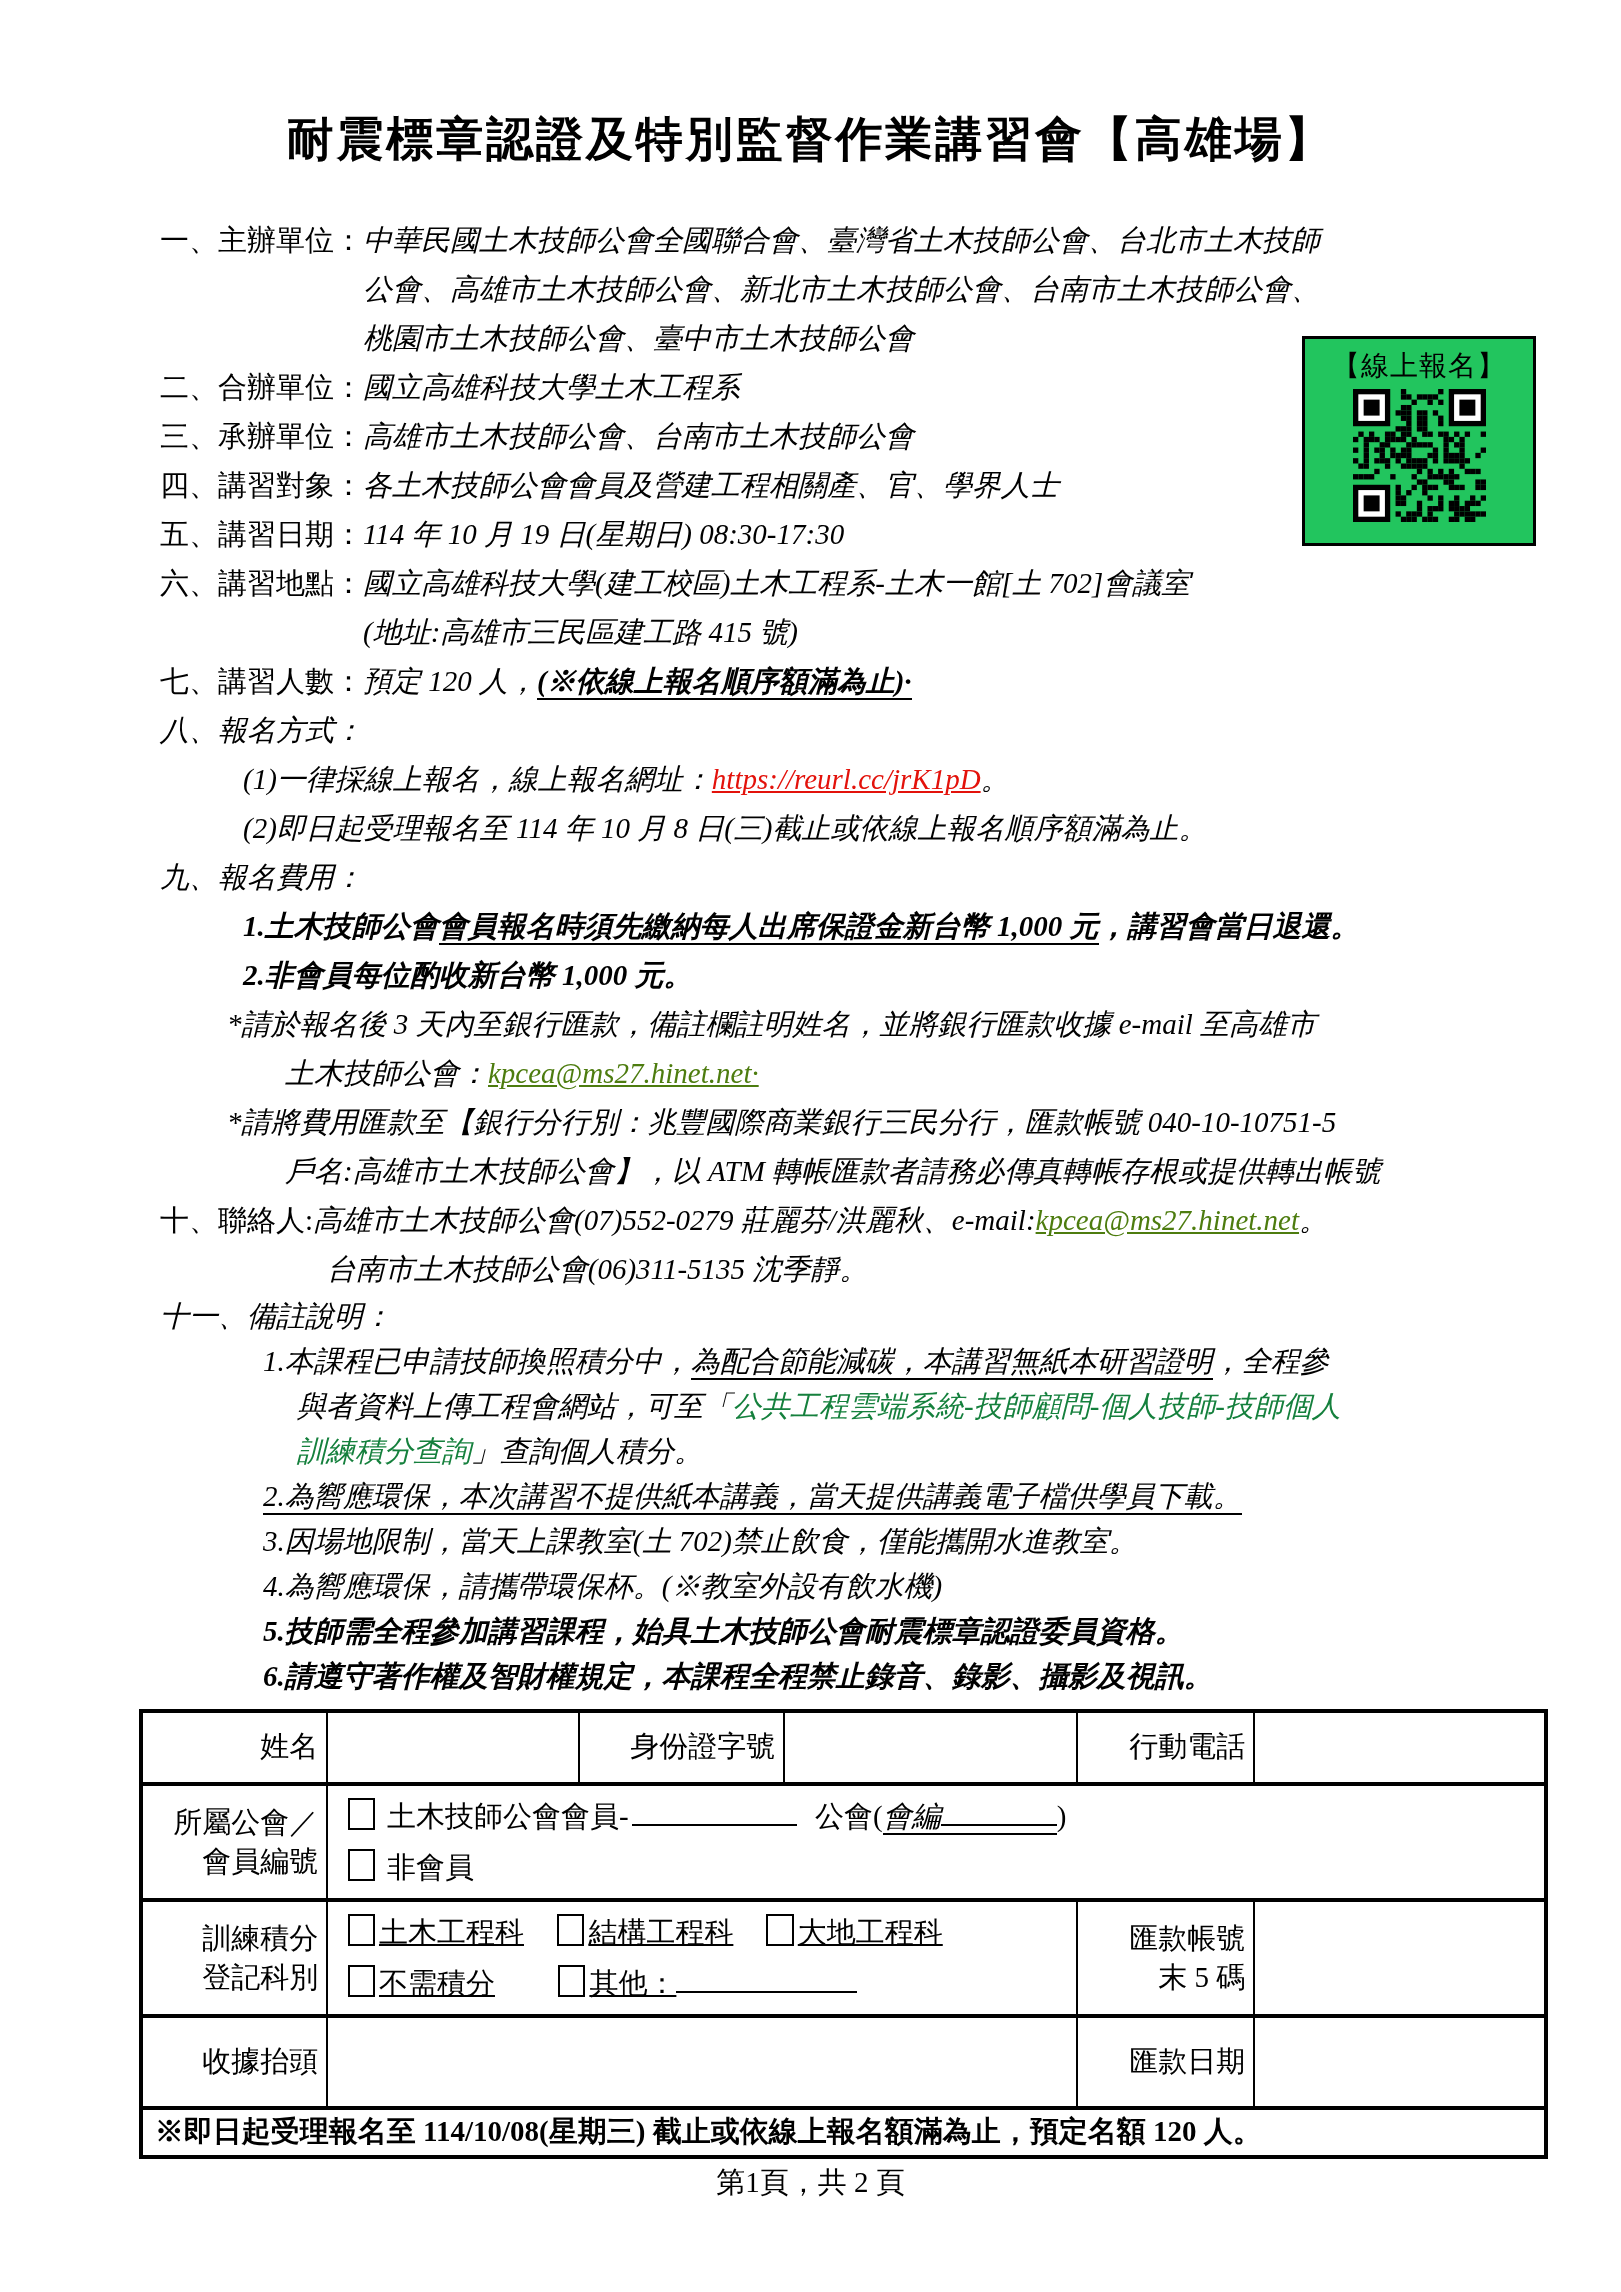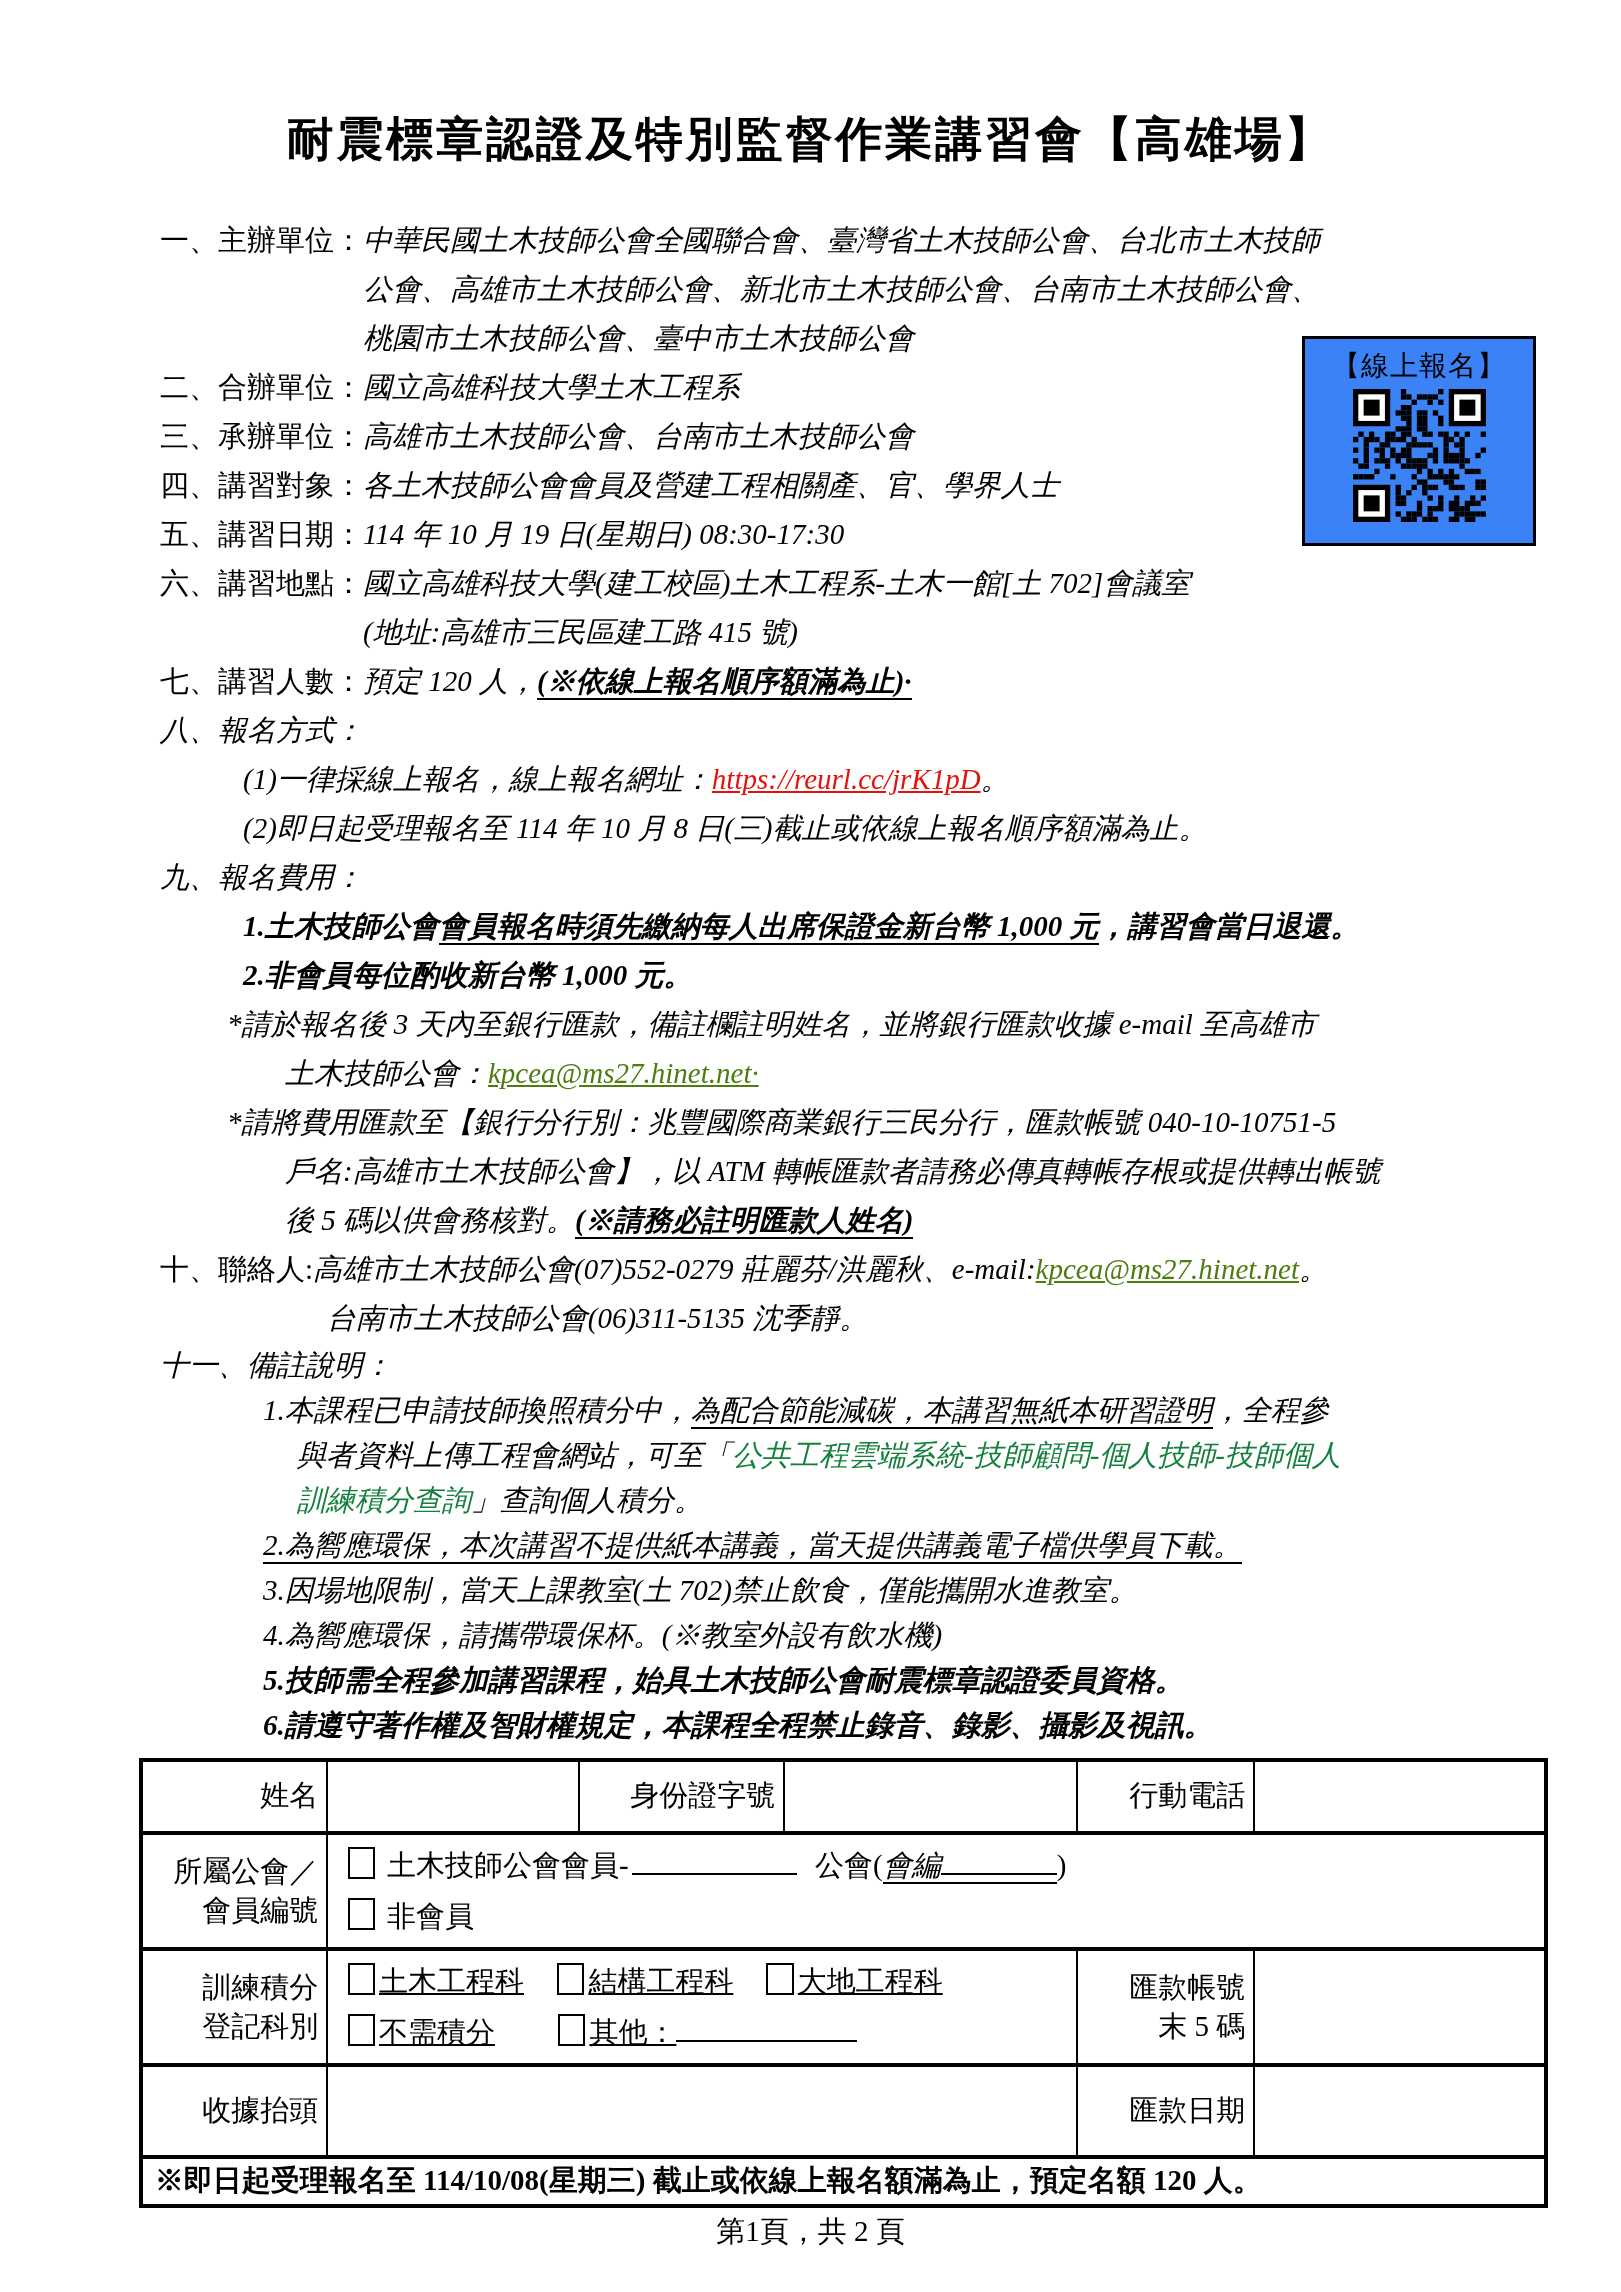--- a/index.html
+++ b/index.html
@@ -18,21 +18,21 @@
   .u{border-bottom:2.9px solid #000;padding-bottom:1px;}
   .remarks .ln{line-height:45px;}
   .remarks{line-height:45px;}
   .nsub{padding-left:103px;}
   .ncont{padding-left:137px;}
   .red{color:#15803d;}
   .link-red{color:#e3120b;text-decoration:underline;cursor:pointer;}
   .link-blue{color:#4d7c0f;text-decoration:underline;cursor:pointer;}
   
   .qrbox{position:absolute;left:1302px;top:336px;width:234px;height:210px;border:3.9px solid #000;
-         box-sizing:border-box;text-align:center;background:#3b82f6;}
+         box-sizing:border-box;text-align:center;background:#22c55e;}
   .qrlabel{font-size:28px;margin-top:7.8px;letter-spacing:1px;}
   .qrbox svg{margin-top:3.9px;}
   
   table.reg{border-collapse:collapse;margin:9.8px 0 0 139px;width:1406px;table-layout:fixed;
             font-size:29px;border:4.9px solid #000;}
   table.reg td{border:2.9px solid #000;border-top-width:4.9px;border-bottom-width:4.9px;
                vertical-align:middle;padding:0 7.8px;overflow:hidden;}
   td.tc{text-align:right;padding:0 2px;}
   tr.r1{height:73px;} tr.r2{height:116px;} tr.r3{height:116px;} tr.r4{height:92px;} tr.r5{height:49px;}
   .cell2line{line-height:39px;}
@@ -337,21 +337,20 @@
 
     <div class="item">
       <span class="cnt">
         <span class="ln">九、報名費用：</span>
         <span class="ln sub b"><span>1.土木技師公會</span><span class="u">會員報名時須先繳納每人出席保證金新台幣 1,000 元</span><span>，講習會當日退還。</span></span>
         <span class="ln sub b">2.非會員每位酌收新台幣 1,000 元。</span>
         <span class="ln star">*請於報名後 3 天內至銀行匯款，備註欄註明姓名，並將銀行匯款收據 e-mail 至高雄市</span>
         <span class="ln starcont"><span>土木技師公會：</span><a class="link-blue">kpcea@ms27.hinet.net·</a></span>
         <span class="ln star">*請將費用匯款至【銀行分行別：兆豐國際商業銀行三民分行，匯款帳號 040-10-10751-5</span>
         <span class="ln starcont">戶名:高雄市土木技師公會】，以 ATM 轉帳匯款者請務必傳真轉帳存根或提供轉出帳號</span>
-        <span class="ln starcont"><span>後 5 碼以供會務核對。</span><span class="b u">(※請務必註明匯款人姓名)</span></span>
       </span>
     </div>
 
     <div class="item">
       <span class="lbl">十、聯絡人:</span>
       <span class="cnt">
         <span class="ln"><span>高雄市土木技師公會(07)552-0279 莊麗芬/洪麗秋、e-mail:</span><a class="link-blue">kpcea@ms27.hinet.net</a><span>。</span></span>
         <span class="ln" style="padding-left:13.7px">台南市土木技師公會(06)311-5135 沈季靜。</span>
       </span>
     </div>

